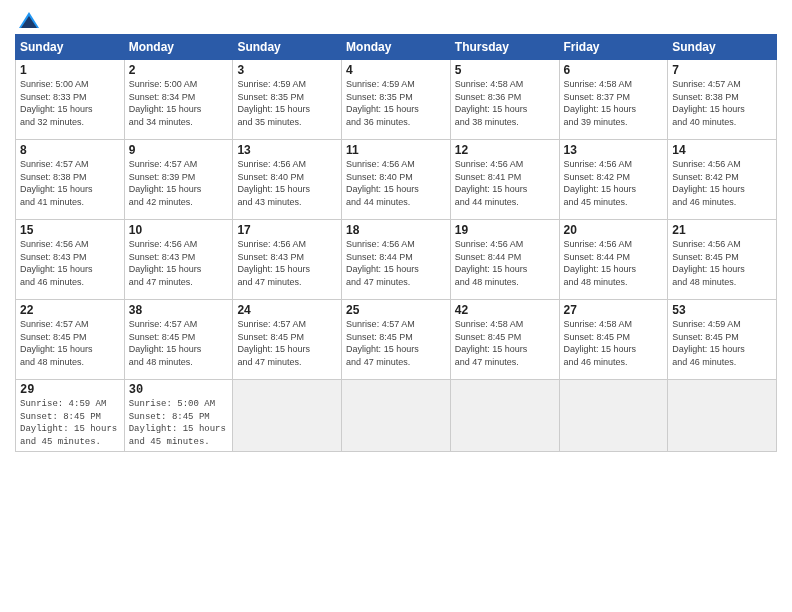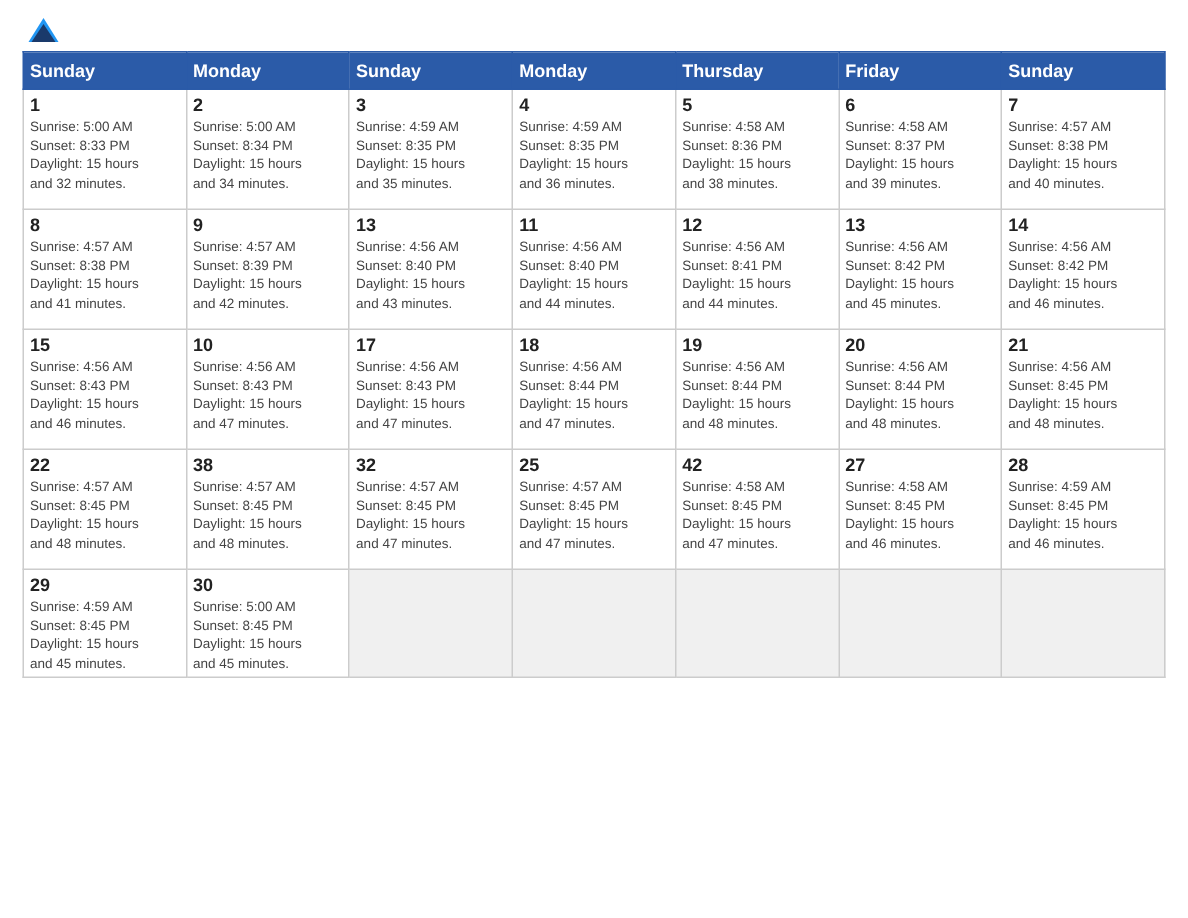--- a/index.html
+++ b/index.html
@@ -90,20 +90,21 @@
       display: block;
       margin-bottom: 1px;
     }
     .day-info {
       font-size: 9px;
       color: #444;
       line-height: 1.4;
     }
     .last-row td {
       height: 65px;
+      font-family: Liberation Mono, monospace;
     }
   </style>
 </head>
 <body>
 
 <div class="page">
   <div class="header">
     <div class="logo">
       <div class="logo-text">
         <span class="logo-general"></span>
@@ -295,21 +296,21 @@
 and 48 minutes.</div>
           </td>
           <td>
             <span class="day-num">38</span>
             <div class="day-info" style="white-space: pre-line;">Sunrise: 4:57 AM
 Sunset: 8:45 PM
 Daylight: 15 hours
 and 48 minutes.</div>
           </td>
           <td>
-            <span class="day-num">32</span>
+            <span class="day-num">24</span>
             <div class="day-info" style="white-space: pre-line;">Sunrise: 4:57 AM
 Sunset: 8:45 PM
 Daylight: 15 hours
 and 47 minutes.</div>
           </td>
           <td>
             <span class="day-num">25</span>
             <div class="day-info" style="white-space: pre-line;">Sunrise: 4:57 AM
 Sunset: 8:45 PM
 Daylight: 15 hours
@@ -323,21 +324,21 @@
 and 47 minutes.</div>
           </td>
           <td>
             <span class="day-num">27</span>
             <div class="day-info" style="white-space: pre-line;">Sunrise: 4:58 AM
 Sunset: 8:45 PM
 Daylight: 15 hours
 and 46 minutes.</div>
           </td>
           <td>
-            <span class="day-num">28</span>
+            <span class="day-num">53</span>
             <div class="day-info" style="white-space: pre-line;">Sunrise: 4:59 AM
 Sunset: 8:45 PM
 Daylight: 15 hours
 and 46 minutes.</div>
           </td>
         </tr>
         <tr class="last-row">
           <td>
             <span class="day-num">29</span>
             <div class="day-info" style="white-space:pre-line">Sunrise: 4:59 AM

